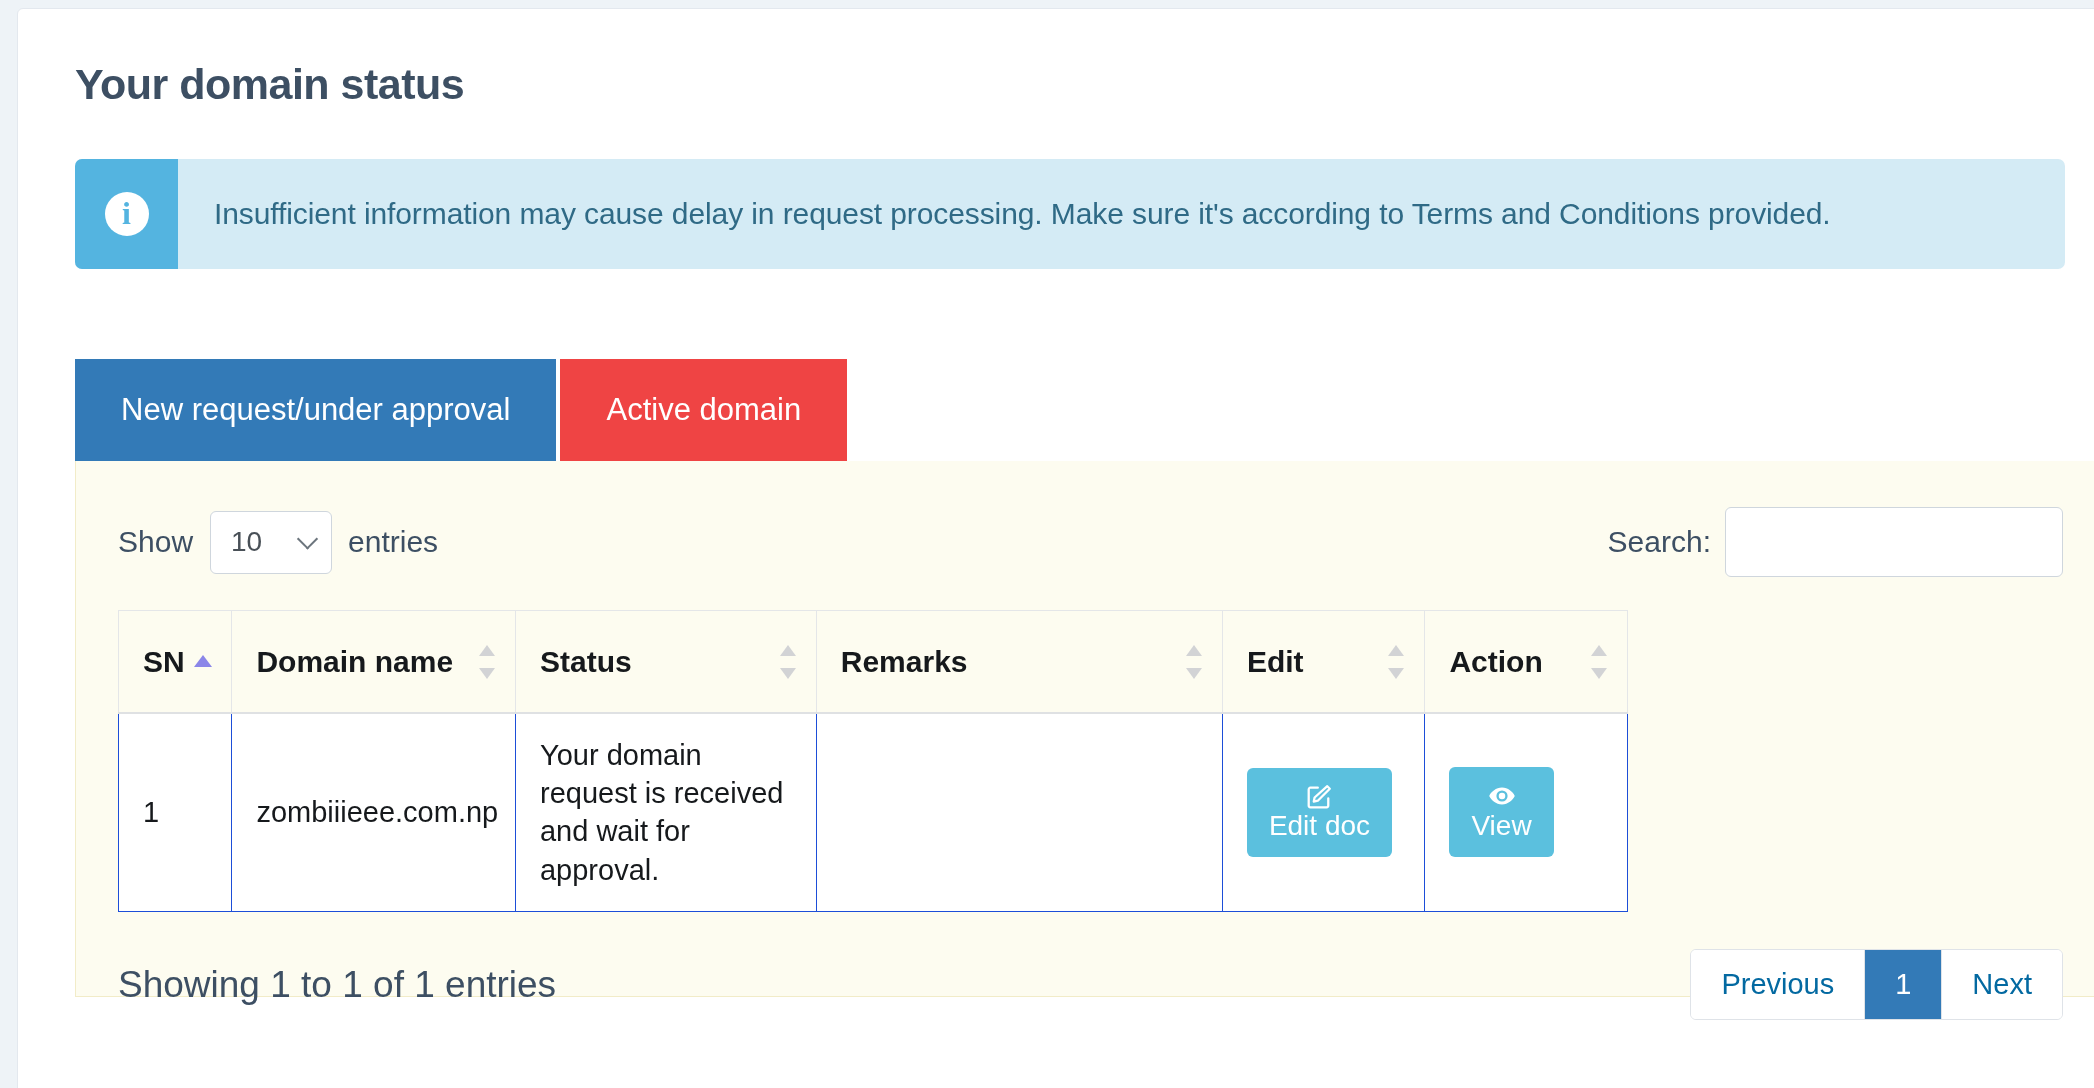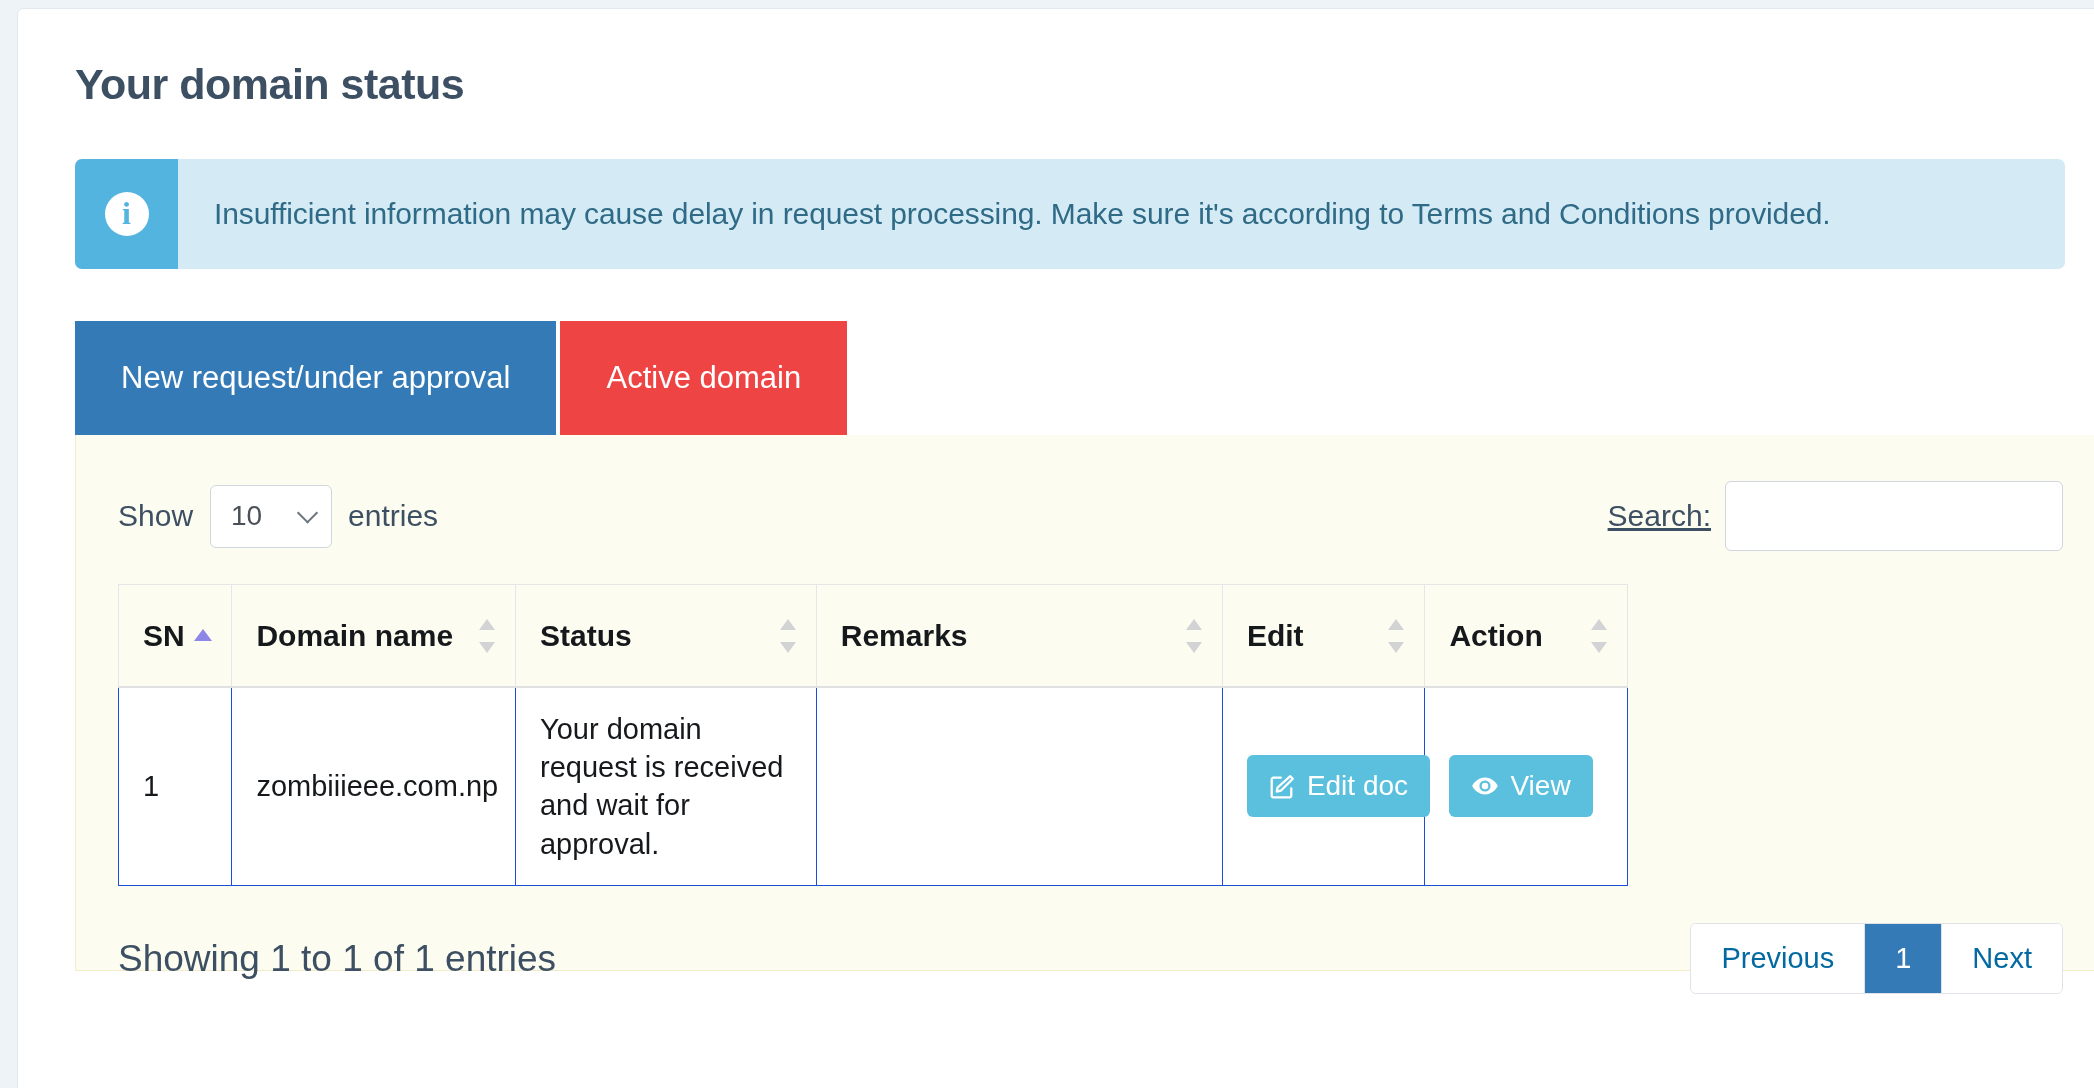--- a/index.html
+++ b/index.html
@@ -84,31 +84,32 @@
   }
 
   
   .tabs {
     margin-top: 52px;
     display: flex;
     align-items: flex-end;
     gap: 4px;
   }
   .tab {
-    height: 114px;
+    height: 102px;
     display: flex;
     align-items: center;
     justify-content: center;
     padding: 0 46px;
     font-size: 31px;
     color: #ffffff;
     cursor: pointer;
     user-select: none;
     border: none;
     font-family: "Liberation Sans", sans-serif;
+    margin-top: 38px;
   }
   .tab.active { background: #337ab7; }
   .tab.inactive { background: #ef4444; }
 
   
   .panel {
     width: 2031px;
     background: #fdfcf0;
     border: 1px solid #f2ecc8;
     border-top: none;
@@ -151,21 +152,20 @@
     width: 15px; height: 15px;
     border-right: 2.5px solid #6c757d;
     border-bottom: 2.5px solid #6c757d;
     transform: translateY(-70%) rotate(45deg);
   }
   .search-ctl {
     display: flex;
     align-items: center;
     font-size: 30px;
     color: #3d4f63;
-    text-decoration: underline;
   }
   .search-ctl .lbl { margin-right: 14px; }
   .search-input {
     width: 338px; height: 70px;
     background: #ffffff;
     border: 1px solid #cfd6dd;
     border-radius: 6px;
     font-size: 27px;
     padding: 0 14px;
     color: #495057;
@@ -231,30 +231,30 @@
     width: 0; height: 0;
     border-left: 9px solid transparent;
     border-right: 9px solid transparent;
     border-bottom: 12px solid #8b86e8;
   }
 
   
   .btn-info {
     display: inline-flex;
     align-items: center;
-    gap: 11px;
     background: #5bc0de;
     color: #ffffff;
     border: none;
     border-radius: 6px;
     padding: 15px 22px;
     font-size: 28px;
     font-family: "Liberation Sans", sans-serif;
     cursor: pointer;
     white-space: nowrap;
+    flex-direction: column;
   }
   .ico { display: inline-block; line-height: 0; }
 
   
   .tbl-footer {
     display: flex;
     align-items: center;
     justify-content: space-between;
     margin-top: 33px;
     height: 80px;

